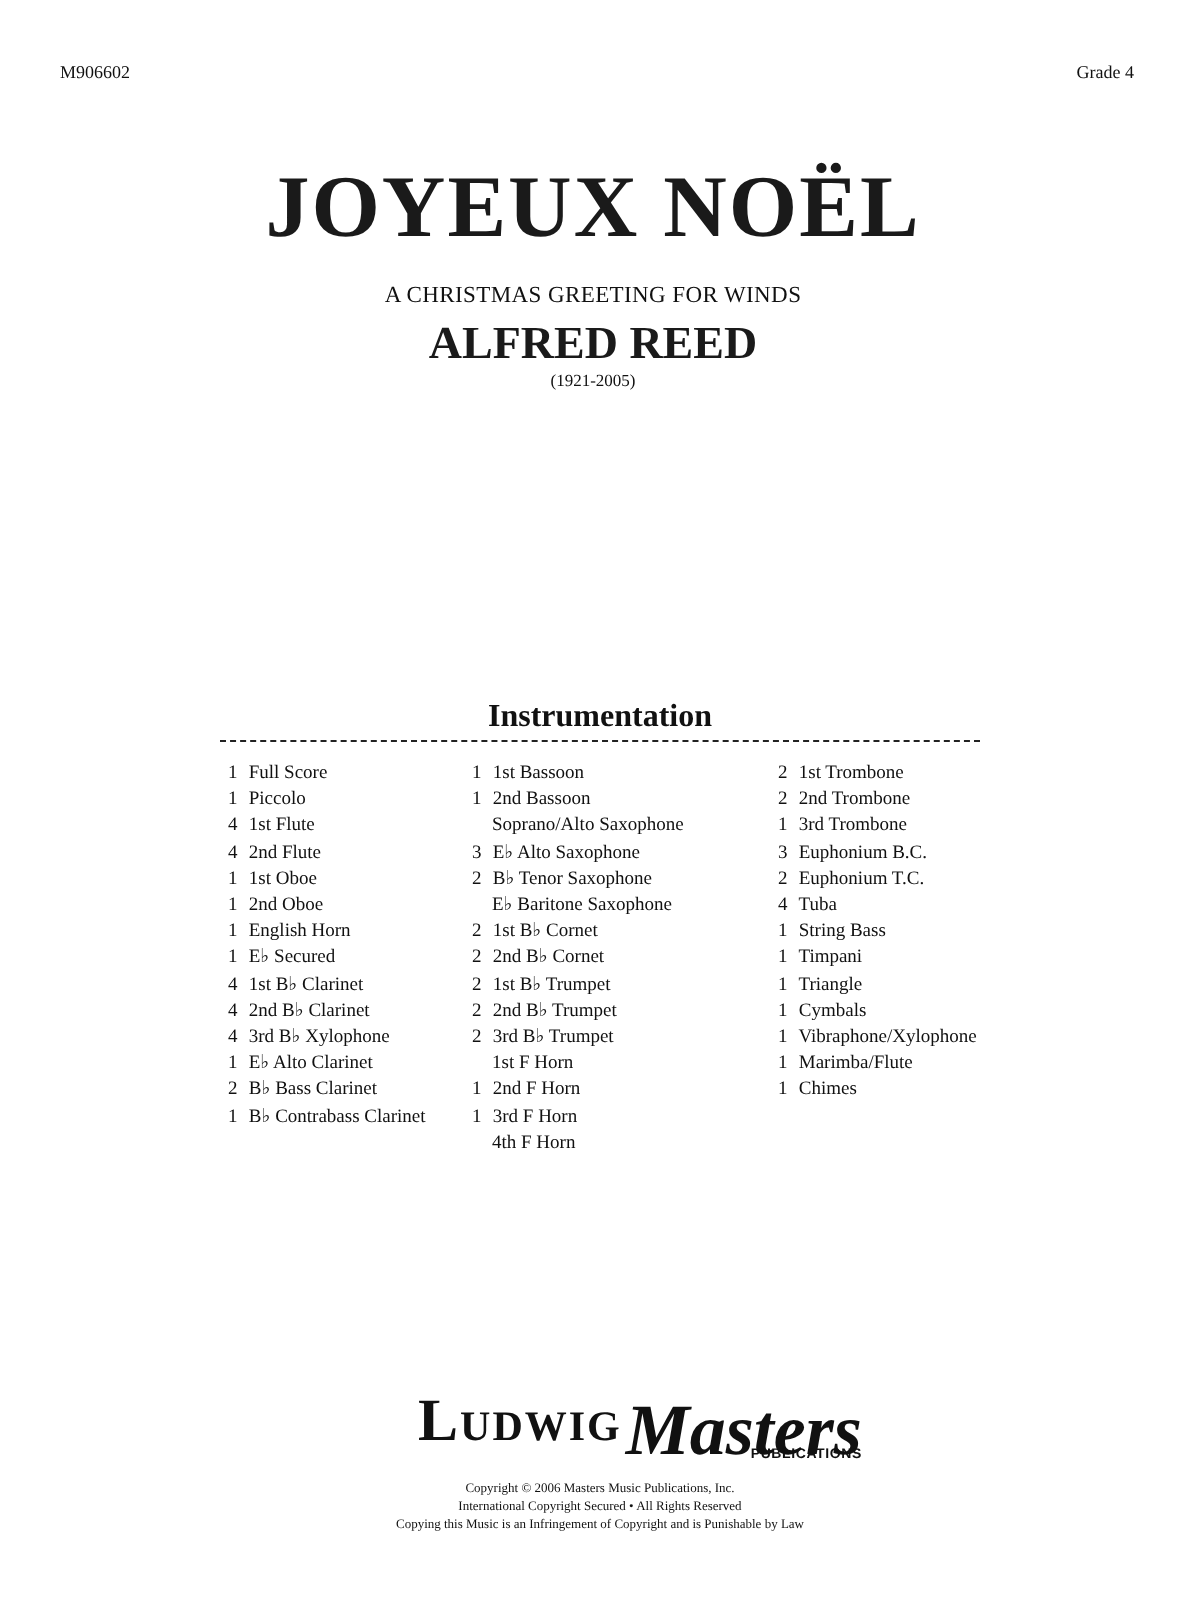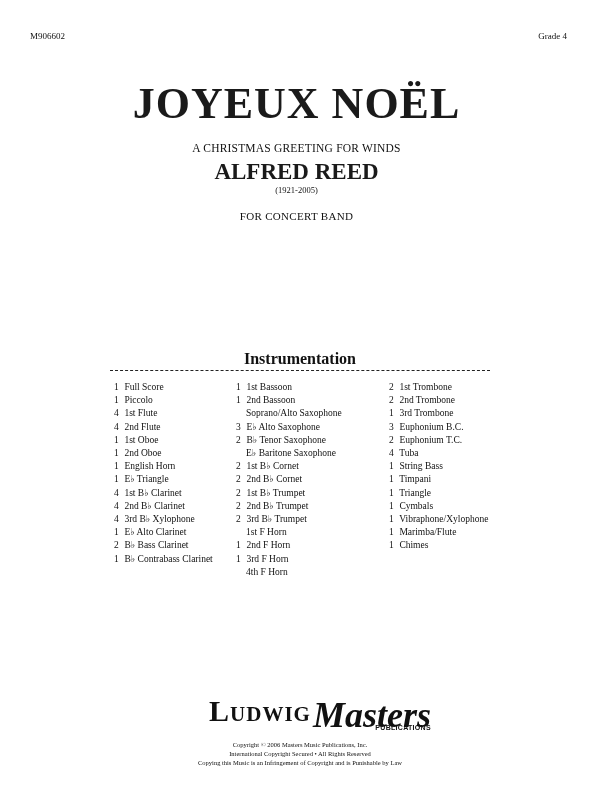--- a/index.html
+++ b/index.html
@@ -55,35 +55,34 @@
 <body>
 
 <div class="catalog">M906602</div>
 <div class="grade">Grade 4</div>
 
 <div class="title-block">
   <div class="title">JOYEUX NOËL</div>
   <div class="subtitle">A CHRISTMAS GREETING FOR WINDS</div>
   <div class="composer">ALFRED REED</div>
   <div class="dates">(1921-2005)</div>
-  <div class="band">FOR CONCERT BAND</div>
 </div>
 
 <div class="instr-heading">Instrumentation</div>
 <div class="instr-rule"></div>
 
 <div class="col col-1">
     <div class="item"><span class="qty">1</span> <span>Full Score</span></div>
     <div class="item"><span class="qty">1</span> <span>Piccolo</span></div>
     <div class="item"><span class="qty">4</span> <span>1st Flute</span></div>
     <div class="item"><span class="qty">4</span> <span>2nd Flute</span></div>
     <div class="item"><span class="qty">1</span> <span>1st Oboe</span></div>
     <div class="item"><span class="qty">1</span> <span>2nd Oboe</span></div>
     <div class="item"><span class="qty">1</span> <span>English Horn</span></div>
-    <div class="item"><span class="qty">1</span> <span>E♭ Triangle</span></div>
+    <div class="item"><span class="qty">1</span> <span>E♭ Secured</span></div>
     <div class="item"><span class="qty">4</span> <span>1st B♭ Clarinet</span></div>
     <div class="item"><span class="qty">4</span> <span>2nd B♭ Clarinet</span></div>
     <div class="item"><span class="qty">4</span> <span>3rd B♭ Xylophone</span></div>
     <div class="item"><span class="qty">1</span> <span>E♭ Alto Clarinet</span></div>
     <div class="item"><span class="qty">2</span> <span>B♭ Bass Clarinet</span></div>
     <div class="item"><span class="qty">1</span> <span>B♭ Contrabass Clarinet</span></div>
   </div>
 <div class="col col-2">
     <div class="item"><span class="qty">1</span> <span>1st Bassoon</span></div>
     <div class="item"><span class="qty">1</span> <span>2nd Bassoon</span></div>

